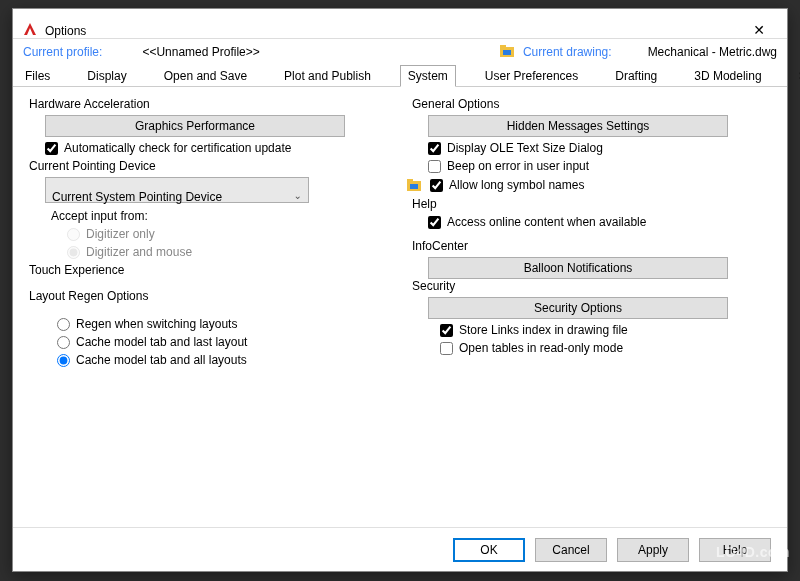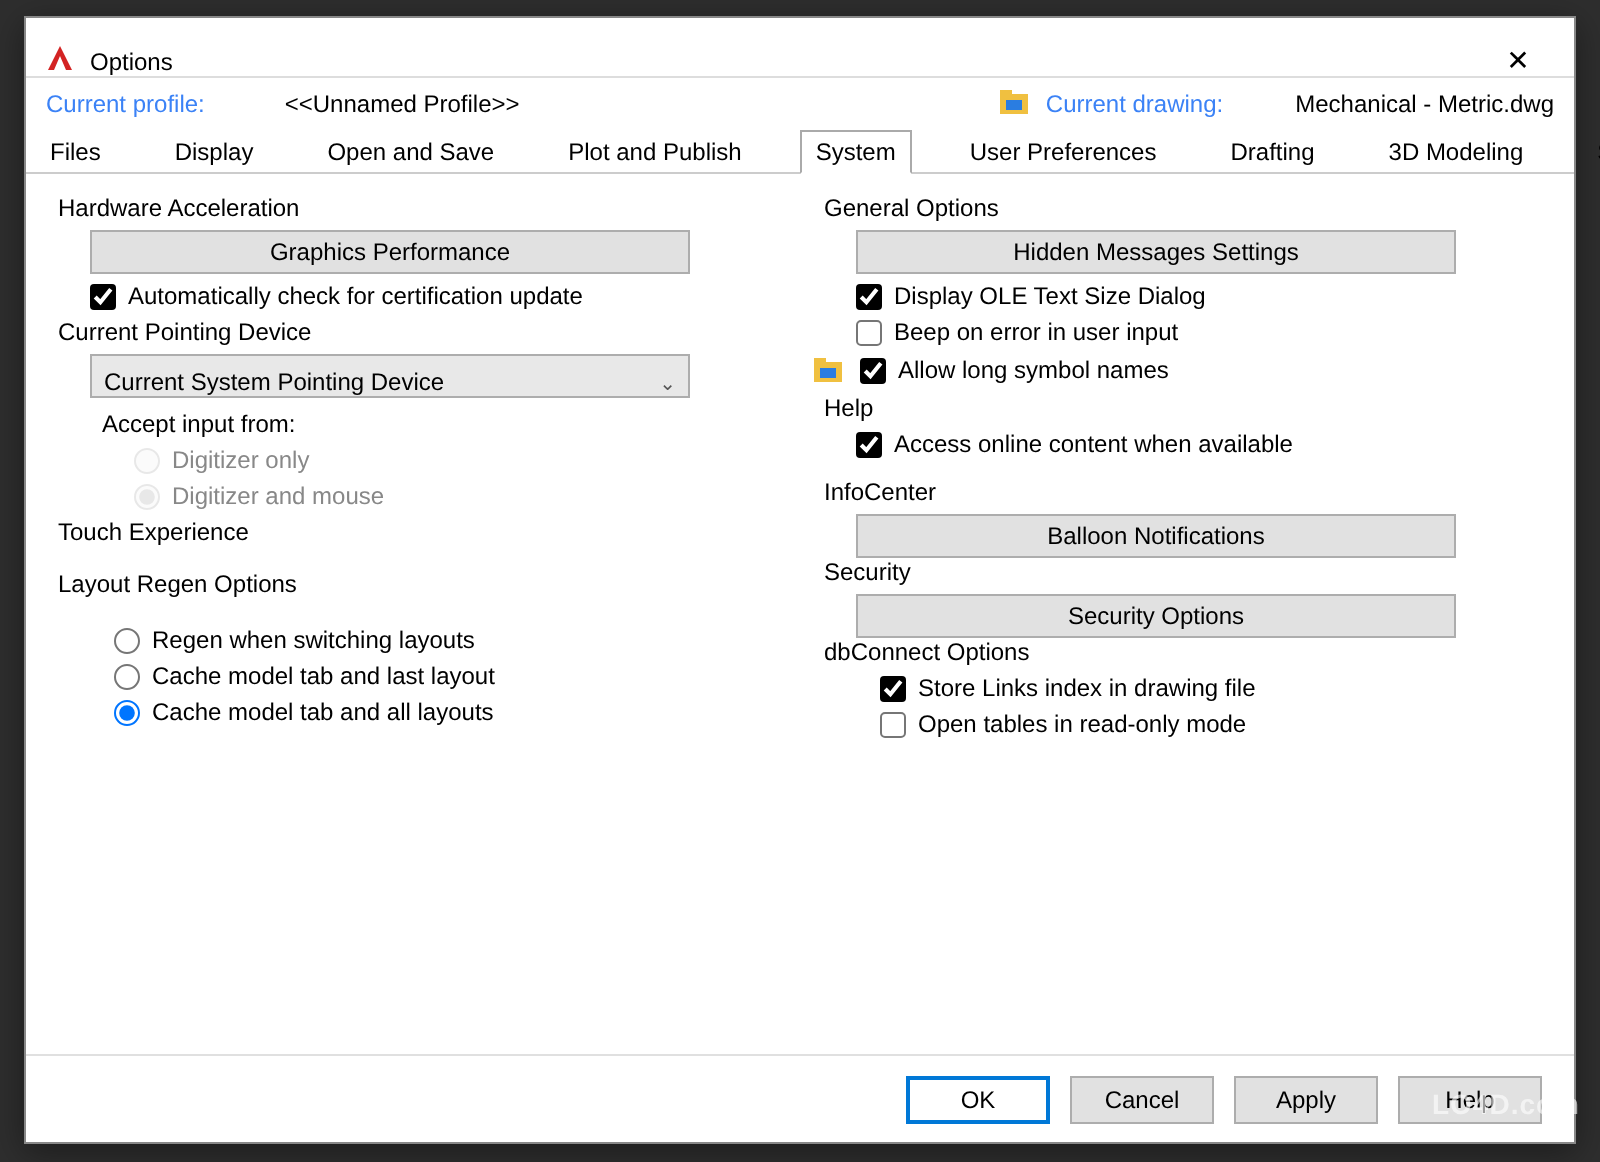--- a/index.html
+++ b/index.html
@@ -22,21 +22,21 @@
 .group { }
 .group-title { font-size: 12px; margin-bottom: 4px; padding-left: 2px; }
 .group-body { padding-left: 18px; }
 .btn-wide { width: 300px; height: 22px; background: #e1e1e1; border: 1px solid #adadad; font-size: 12px; cursor: pointer; display: flex; align-items: center; justify-content: center; }
 .chk-row { display: flex; align-items: center; gap: 6px; margin: 4px 0; font-size: 12px; }
 .chk-row input[type=checkbox] { width: 13px; height: 13px; accent-color: #000; }
 .chk-row input[type=radio] { width: 13px; height: 13px; }
 .chk-row.disabled { color: #888; }
 .chk-row.disabled input { opacity: 0.5; }
 .chk-row .sm-icon { width: 16px; height: 16px; margin-right: 2px; }
-.select-wide { width: 300px; height: 22px; border: 1px solid #adadad; background: #e8e8e8; padding: 0 6px; font-size: 12px; display: flex; align-items: flex-end; justify-content: space-between; cursor: pointer; }
+.select-wide { width: 264px; height: 22px; border: 1px solid #adadad; background: #e8e8e8; padding: 12px 6px; font-size: 12px; display: flex; align-items: flex-start; justify-content: space-between; cursor: pointer; }
 .caret { font-size: 10px; color: #555; }
 .sub-label { font-size: 12px; margin: 6px 0 2px 6px; }
 .indent { padding-left: 22px; }
 .footer { height: 44px; display: flex; align-items: center; justify-content: flex-end; gap: 10px; padding: 0 16px; border-top: 1px solid #e0e0e0; margin-top: 35px; }
 .ft-btn { min-width: 72px; height: 24px; border: 1px solid #adadad; background: #e1e1e1; cursor: pointer; font-size: 12px; }
 .ft-btn.primary { border: 2px solid #0078d7; background: #fff; }
 .watermark { position: absolute; bottom: 21px; right: 10px; color: rgba(255,255,255,0.6); font-size: 14px; font-weight: bold; font-family: Arial, sans-serif; letter-spacing: 0.5px; }
 svg { display: block; }
 </style>
 </head>
@@ -192,21 +192,20 @@
       <div class="group">
         <div class="group-title">Security</div>
         <div class="group-body">
           <div class="btn-wide">
               <span>Security Options</span>
             </div>
         </div>
       </div>
 
       <div class="group">
-        <div class="group-title">dbConnect Options</div>
         <div class="group-body" style="padding-left:30px">
           <label class="chk-row">
             <input type="checkbox" checked="" style="">
             <span>Store Links index in drawing file</span>
           </label>
           <label class="chk-row">
             <input type="checkbox" style="">
             <span>Open tables in read-only mode</span>
           </label>
         </div>

